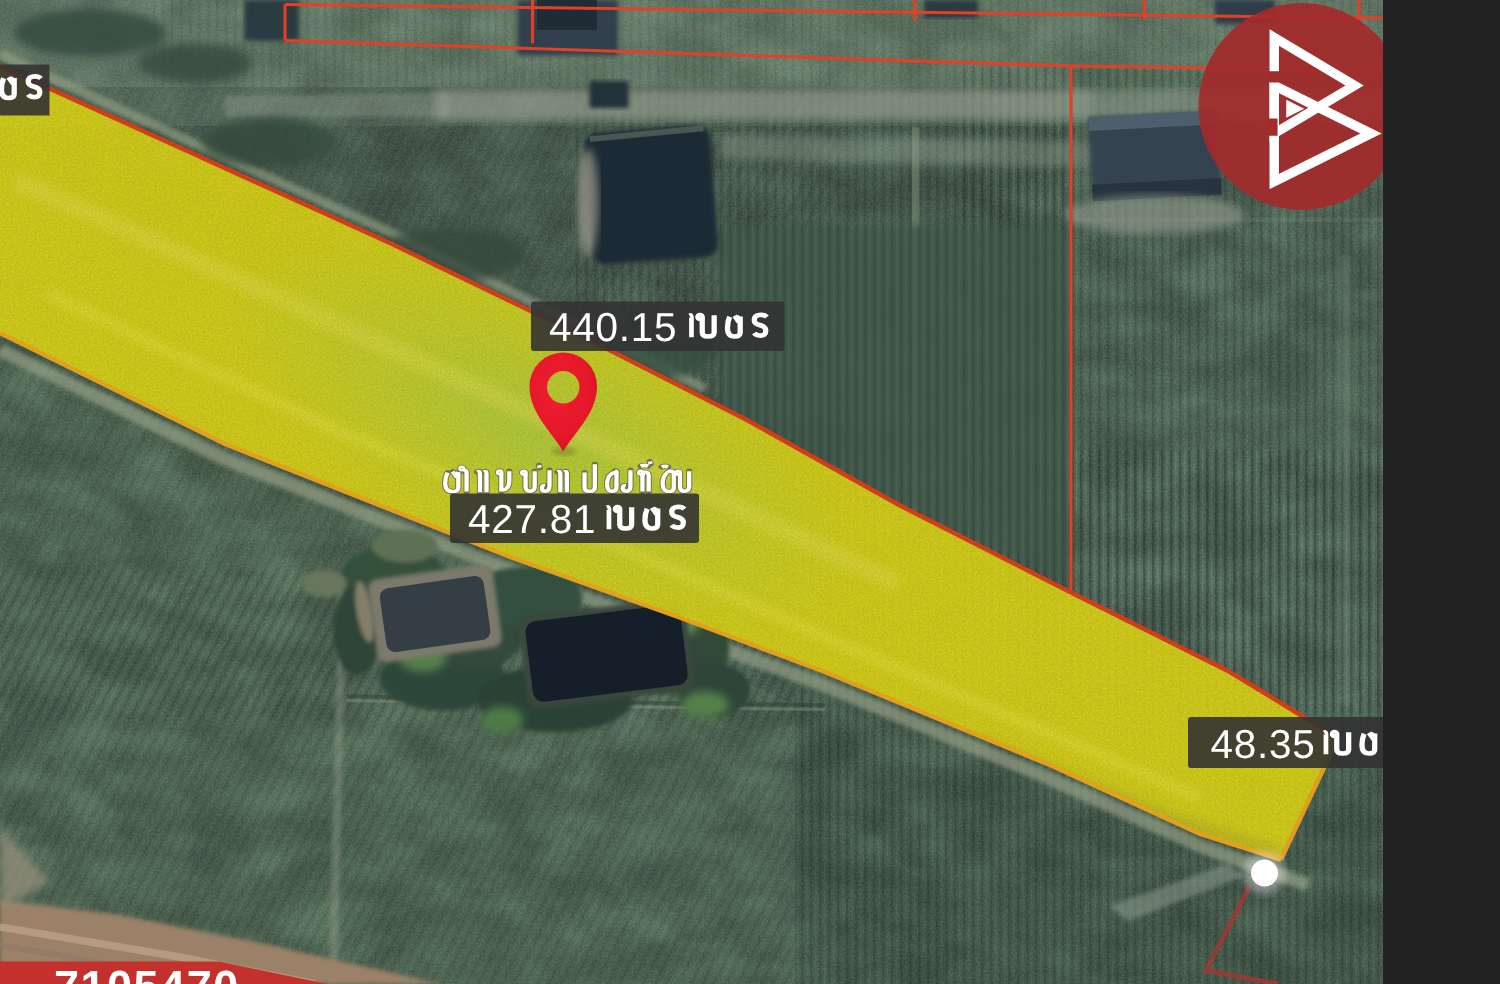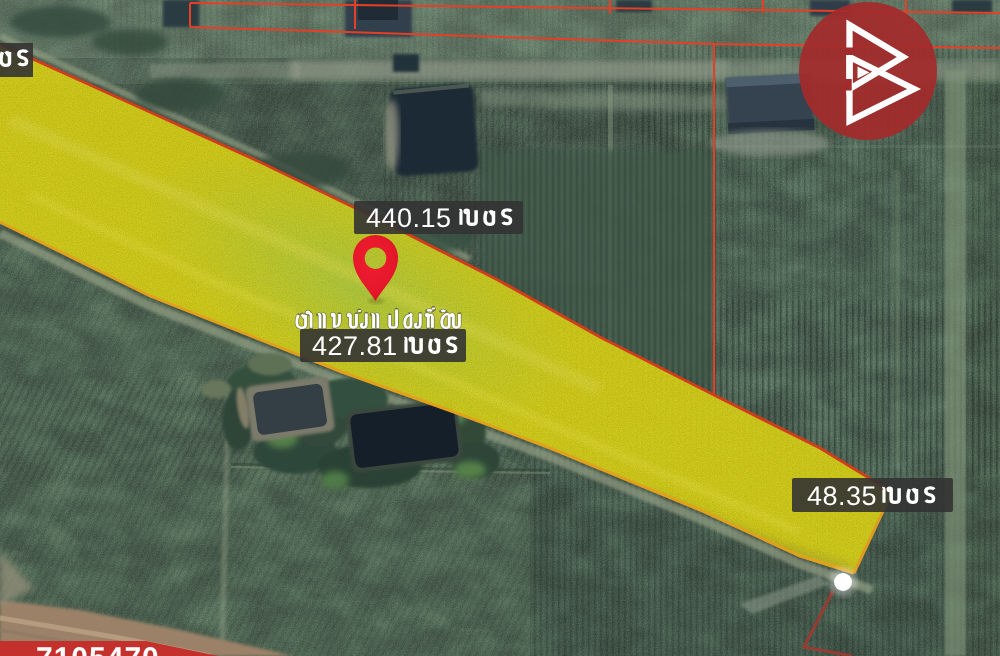--- a/index.html
+++ b/index.html
@@ -1,16 +1,16 @@
 <!DOCTYPE html>
 <html><head>
 <meta charset="utf-8">
 <style>
   html,body{margin:0;padding:0;background:#222;}
-  #map{position:relative;width:1000px;height:656px;overflow:hidden;font-family:"Liberation Sans",sans-serif;}
+  #map{position:relative;width:922px;height:656px;overflow:hidden;font-family:"Liberation Sans",sans-serif;}
 </style>
 </head>
 <body>
 <div id="map">
 <svg width="1000" height="656" viewBox="0 0 1000 656" xmlns="http://www.w3.org/2000/svg" text-rendering="geometricPrecision">
 <defs>
   <filter id="speck" x="0" y="0" width="100%" height="100%">
     <feTurbulence type="fractalNoise" baseFrequency="0.8" numOctaves="2" seed="7" result="n"></feTurbulence>
     <feColorMatrix in="n" type="matrix" values="0 0 0 0 0  0 0 0 0 0  0 0 0 0 0  0.9 0.9 0.9 0 -0.9"></feColorMatrix>
   </filter>

